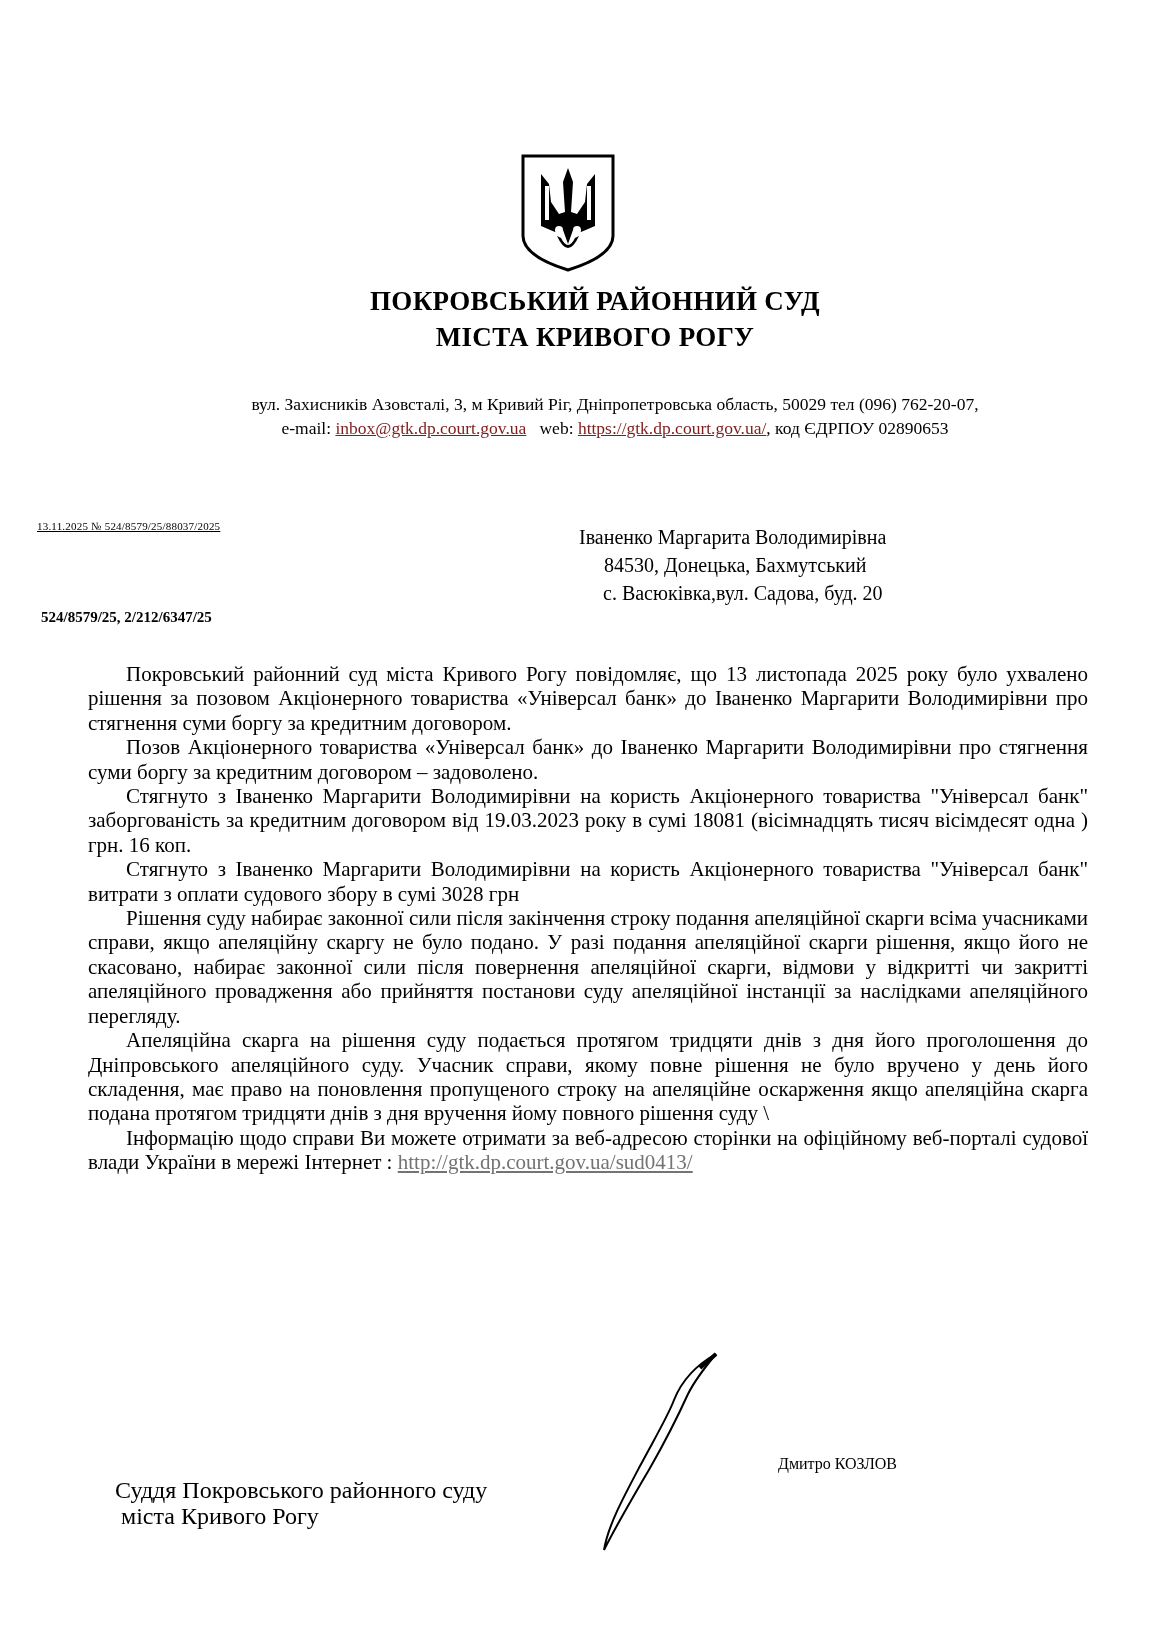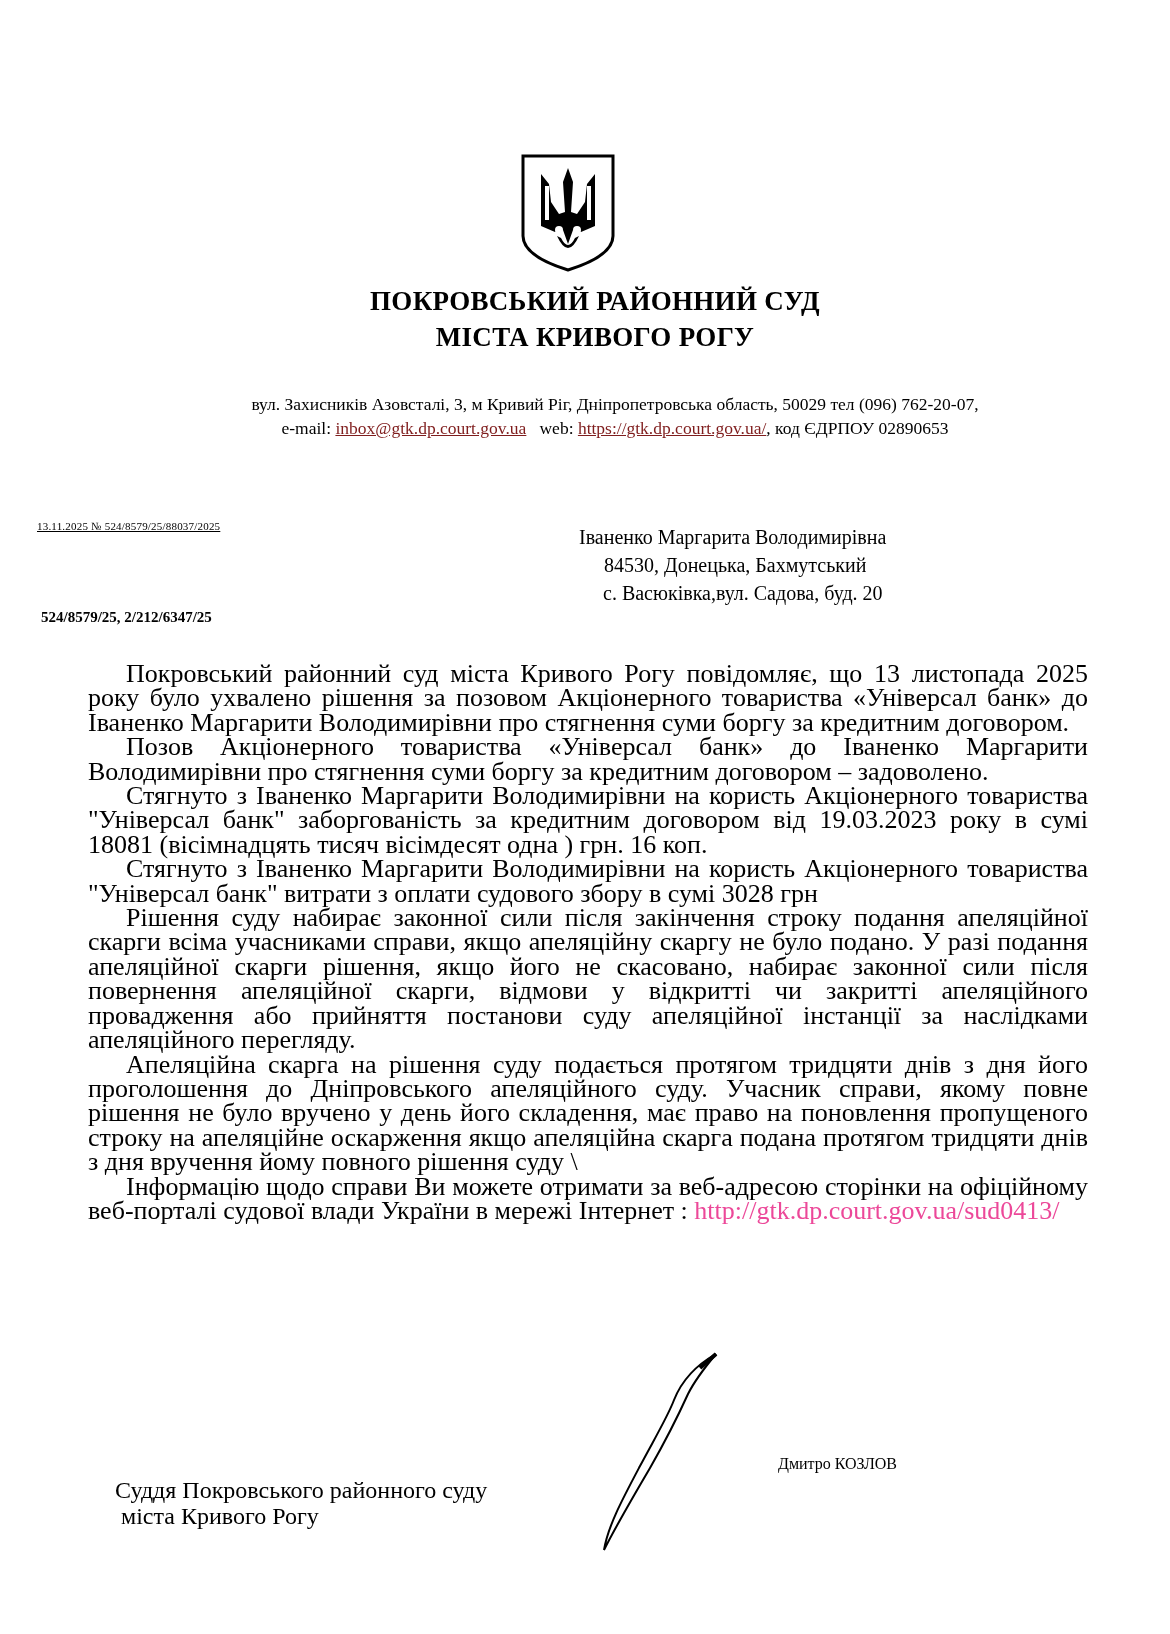--- a/index.html
+++ b/index.html
@@ -22,25 +22,25 @@
     .c2 { top: 416px; padding-left: 30px; }
     .contact a { color: #7f1d1d; text-decoration: underline; }
     .outno { left: 37px; top: 520px; font-size: 11px; text-decoration: underline; letter-spacing: 0.2px; }
     .caseno { left: 41px; top: 609px; font-size: 15px; font-weight: bold; }
     .recipient { font-size: 20px; line-height: 28px; }
     .r1 { left: 579px; top: 523px; }
     .r2 { left: 604px; top: 551px; }
     .r3 { left: 603px; top: 579px; }
     .body-text {
       left: 88px; top: 662px; width: 1000px;
-      font-size: 26px; line-height: 24.4px; text-align: justify;
+      font-size: 21px; line-height: 24.4px; text-align: justify;
       font-family: "Liberation Sans Narrow", "Liberation Serif", serif;
     }
     .body-text p { margin: 0; text-indent: 38px; }
-    .body-text a { color: #ec4899; }
+    .body-text a { color: #737373; text-decoration: underline; }
     .sign-role { left: 115px; top: 1477px; font-size: 24px; line-height: 26px; }
     .sign-name { left: 778px; top: 1455px; font-size: 16px; }
     .signature { left: 570px; top: 1350px; width: 200px; height: 210px; }
   </style>
 </head>
 <body>
 
 <div class="abs emblem">
   <svg width="98" height="122" viewBox="0 0 98 122">
     <path d="M4 4 H94 V84 Q94 104 49 118 Q4 104 4 84 Z" fill="none" stroke="#000" stroke-width="3"></path>

